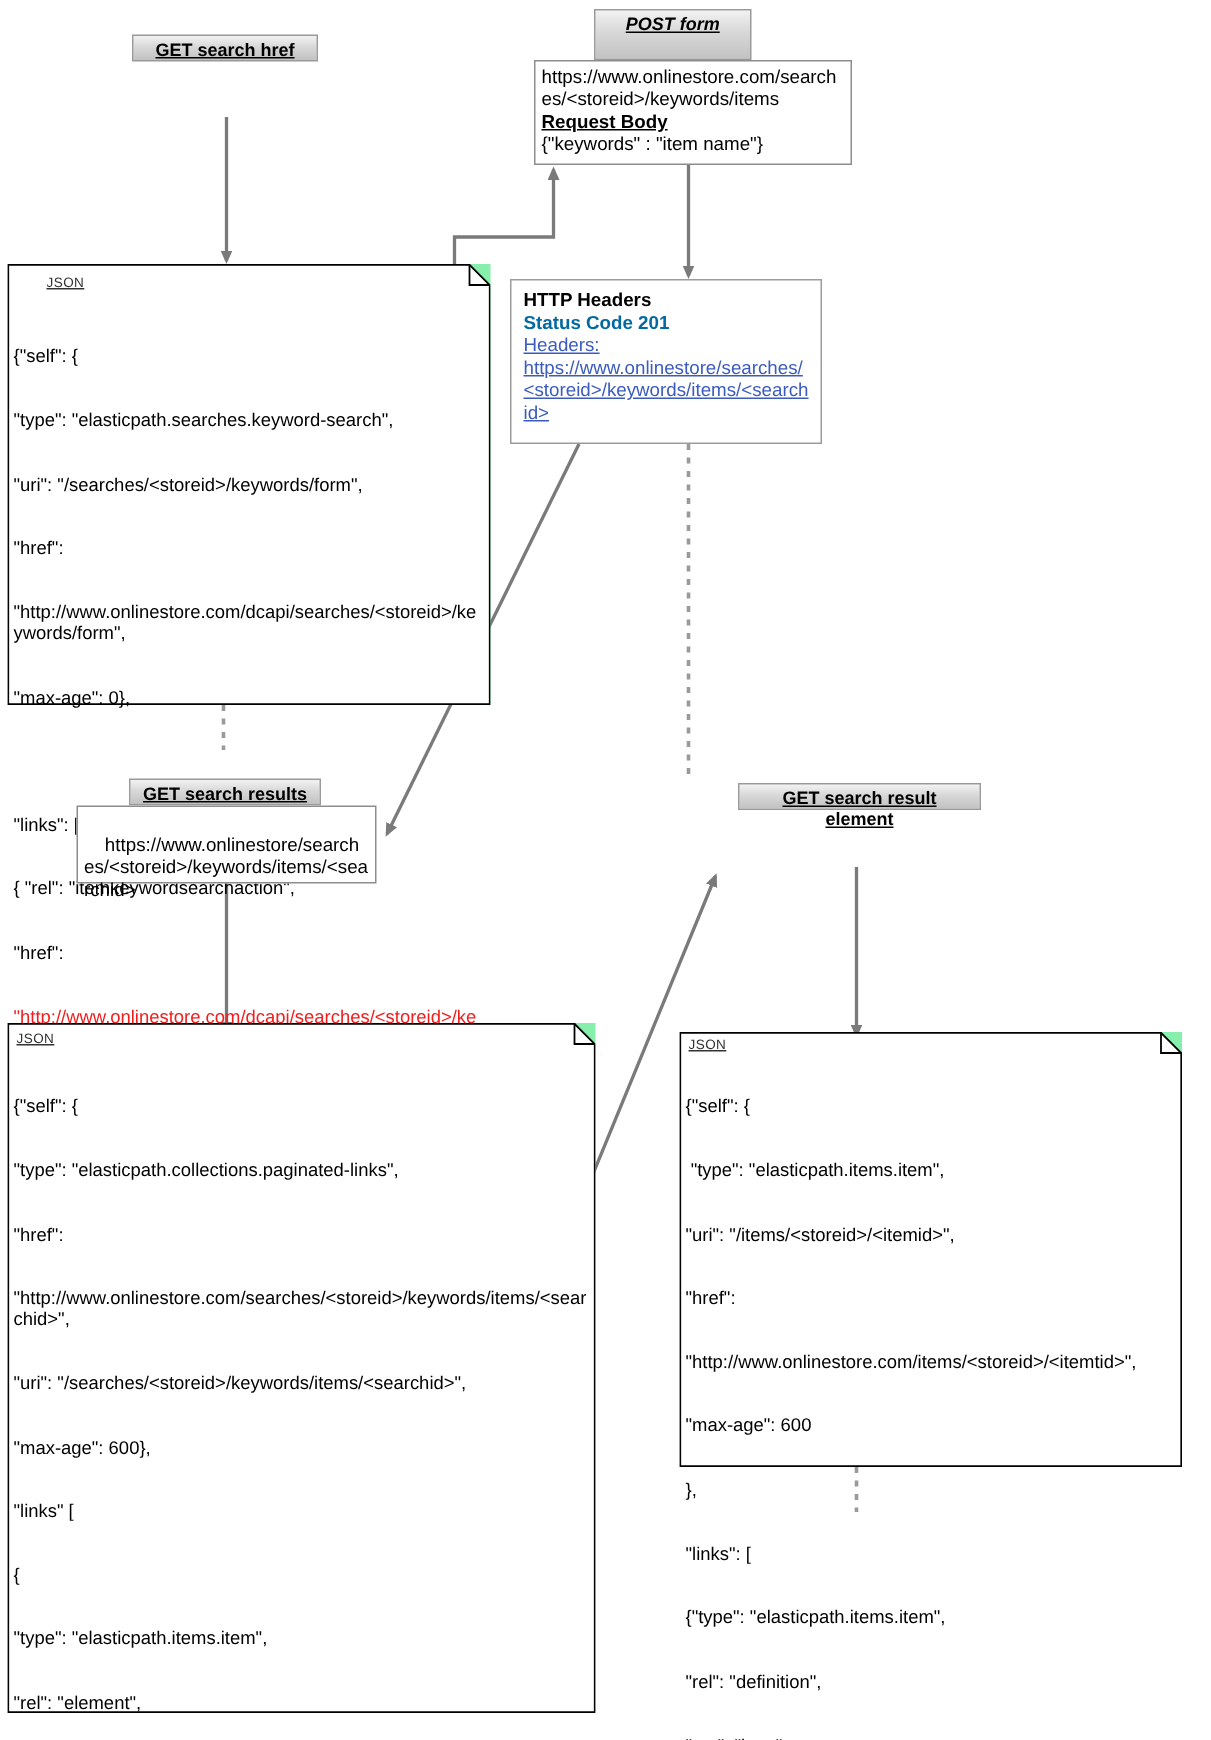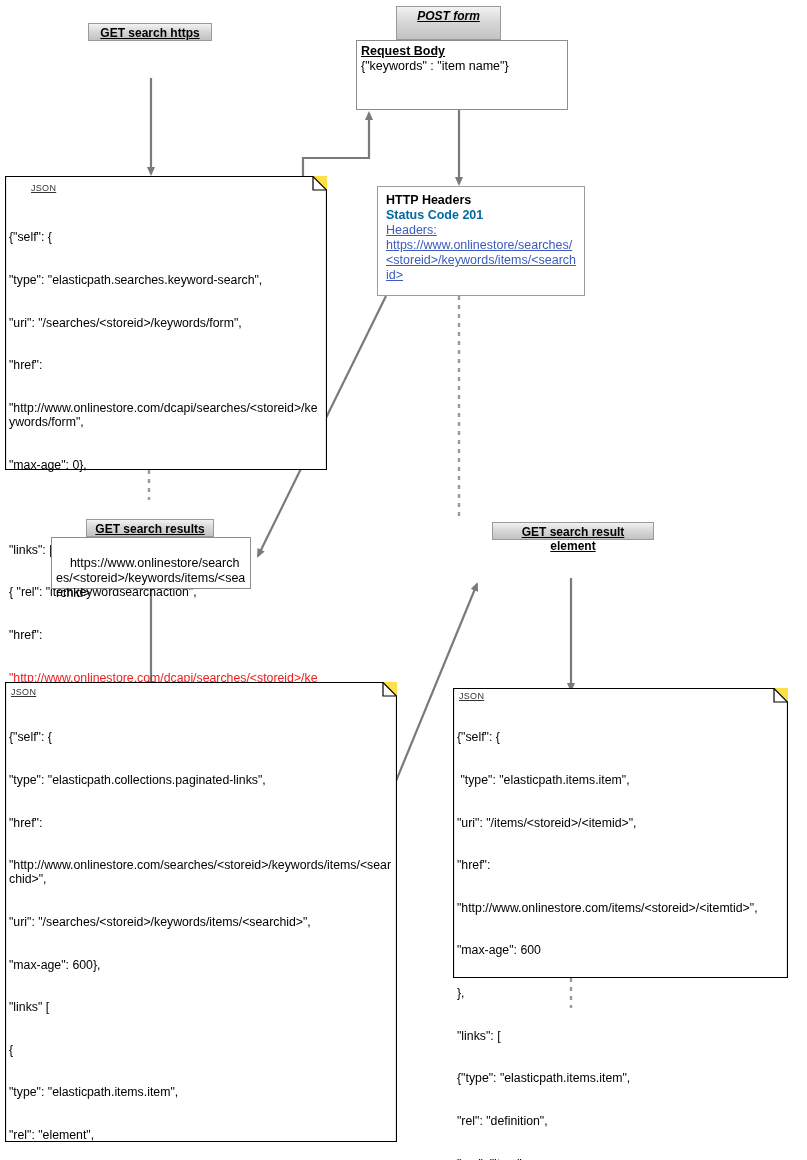--- a/index.html
+++ b/index.html
@@ -70,21 +70,21 @@
   .hdr-link {
     color: #3b5bbf;
     text-decoration: underline;
     word-break: break-all;
     display: block;
   }
 
   
   .json-note {
     position: absolute;
-    background: #fde047;
+    background: #86efac;
     box-sizing: border-box;
   }
   .json-note .fold-svg {
     position: absolute;
     left: 0; top: 0;
     width: 100%; height: 100%;
     pointer-events: none;
   }
   .json-label {
     position: absolute;
@@ -147,33 +147,34 @@
     <g stroke="#000" stroke-width="1.2" fill="none" stroke-dasharray="5 4">
       <path d="M311,352 L320,359 L320,368 L325,373 L320,378 L320,388 L311,395"></path>
     </g>
 
     <g stroke="#000" stroke-width="1.2" fill="none" stroke-dasharray="5 4">
       <path d="M330,855 L342,862 L342,874 L349,880 L342,886 L342,896 L330,902"></path>
     </g>
   </svg>
 
   <div class="tab-caption" style="left:88px; top:23px; width:124px; height:18px;">
-    <span>GET search https</span>
+    <span>GET search href</span>
   </div>
 
   <div class="tab-caption" style="left:396px; top:6px; width:105px; height:34px;font-style:italic;">
     <span>POST form</span>
   </div>
   <div class="url-box" style="left:356px; top:40px; width:212px; height:70px; white-space:normal;">
+    <div style="word-break:break-all;">https://www.onlinestore.com/searches/&lt;storeid&gt;/keywords/items</div>
     <div style="font-weight:bold; text-decoration:underline;">Request Body</div>
     <div>{"keywords" : "item name"}</div>
   </div>
 
 
-  <div class="info-box" style="left:377px; top:186px; width:208px; height:110px;">
+  <div class="info-box" style="left:340px; top:186px; width:208px; height:110px;">
     <div class="hdr-title">HTTP Headers</div>
     <div class="hdr-status">Status Code 201</div>
     <div class="hdr-link">Headers:</div>
     <div class="hdr-link">https://www.onlinestore/searches/&lt;storeid&gt;/keywords/items/&lt;searchid&gt;</div>
   </div>
 
   <div class="json-note" style="left:5px; top:176px; width:322px; height:294px;">
     <svg class="fold-svg" viewBox="0 0 322 294" xmlns="http://www.w3.org/2000/svg" preserveAspectRatio="none">
       <path d="M0.5,0.5 L308,0.5 L321.5,14 L321.5,293.5 L0.5,293.5 Z" fill="#ffffff" stroke="#000000" stroke-width="1.2"></path>
       <path d="M308,0.5 L308,14 L321.5,14" fill="none" stroke="#000000" stroke-width="1.2"></path>

